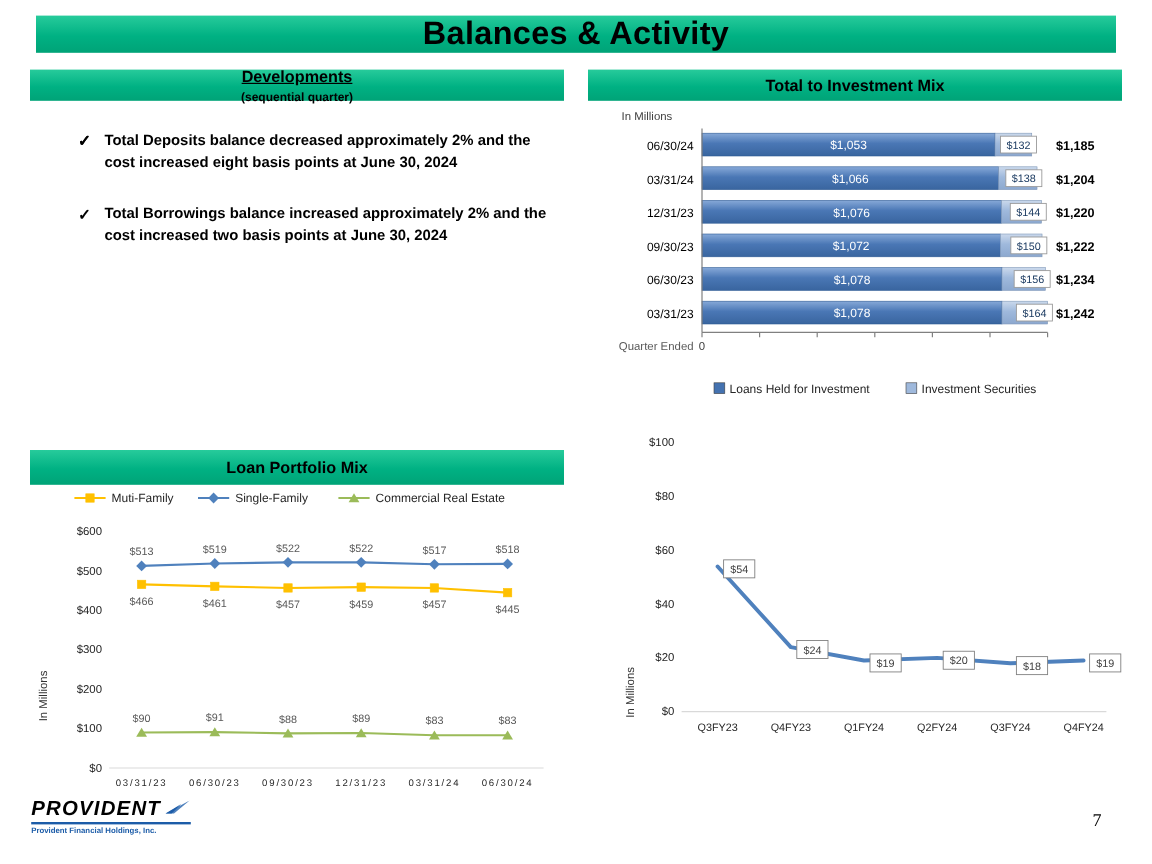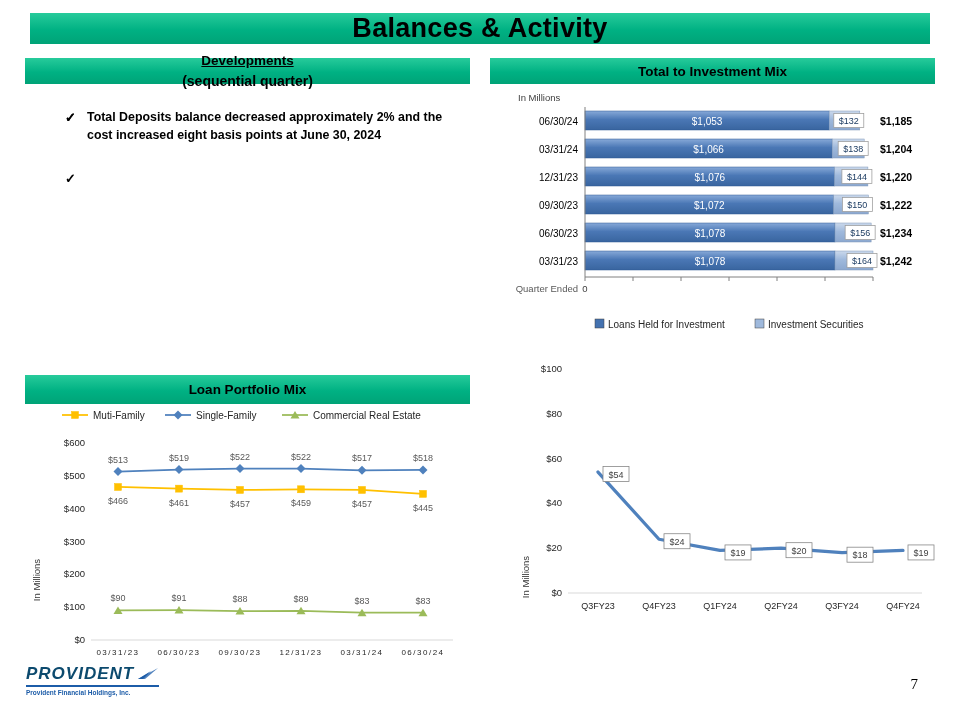--- a/index.html
+++ b/index.html
@@ -10,21 +10,21 @@
 
   .title-bar{position:absolute;left:30px;top:13px;width:900px;height:31px;
     background:linear-gradient(180deg,#27cb9b 0%,#00b183 55%,#00a377 100%);
     display:flex;align-items:center;justify-content:center;}
   .title-bar .hdr-title{font-size:27px;font-weight:bold;letter-spacing:.3px;}
 
   .panel{position:absolute;}
   .panel-header{height:26px;background:linear-gradient(180deg,#27cb9b 0%,#00b183 55%,#00a377 100%);
     display:flex;align-items:center;justify-content:center;gap:5px;flex-direction:column;}
   .panel-header .hdr-title{font-size:13.5px;font-weight:bold;}
-  .panel-header .hdr-note{font-size:14px;font-weight:bold;}
+  .panel-header .hdr-note{font-size:10px;font-weight:bold;}
   .panel-header.tall{height:29px;margin-top:18px;}
   .underlined{text-decoration:underline;}
 
   #dev-panel{left:25px;top:58px;width:445px;height:292px;}
   #mix-panel{left:490px;top:58px;width:445px;height:292px;}
   #portfolio-panel{left:25px;top:357px;width:445px;height:300px;}
   #orig-panel{left:490px;top:357px;width:445px;height:300px;}
 
   .bullets{list-style:none;margin:20px 0 0 0;padding:0 6px 0 40px;}
   .bullets li{position:relative;font-size:12.4px;font-weight:600;line-height:1.48;
@@ -33,42 +33,42 @@
 
   .units-label{margin:8px 0 2px 28px;font-size:9.5px;color:#404040;}
 
   .ylabel{position:absolute;width:120px;height:12px;text-align:center;
     transform:rotate(-90deg);font-size:9.5px;color:#333;}
   #portfolio-panel .ylabel{left:-48px;top:217px;}
   #orig-panel .ylabel{left:-24px;top:214px;}
 
   .logo{position:absolute;left:26px;top:664px;color:#1c5ca8;}
   .logo-row{display:flex;align-items:flex-end;gap:3px;border-bottom:2px solid #1c5ca8;padding-bottom:1px;}
-  .logo-text{font-size:17px;font-weight:bold;font-style:italic;letter-spacing:1px;color:#0c4a6e;}
+  .logo-text{font-size:17px;font-weight:bold;font-style:italic;letter-spacing:1px;color:#000000;}
   .logo-sub{font-size:6.5px;font-weight:bold;margin-top:2px;color:#1c5ca8;}
 
   .page-number{position:absolute;right:42px;top:676px;font-size:15px;
     font-family:"Liberation Serif",serif;color:#000;}
 </style>
 </head>
 <body>
 
 <div class="title-bar">
   <span class="hdr-title">Balances &amp; Activity</span>
 </div>
 
 <section class="panel" id="dev-panel">
   <div class="panel-header">
     <span class="hdr-title underlined">Developments</span>
     <span class="hdr-note">(sequential quarter)</span>
   </div>
   <ul class="bullets">
       <li><span class="check">✓</span></li>
       <li><span class="check">✓</span><span>Total Deposits balance decreased approximately 2% and the cost increased eight basis points at June 30, 2024</span></li>
-      <li><span class="check">✓</span></li>
+      <li><span class="check">✓</span><span>Total Borrowings balance increased approximately 2% and the cost increased two basis points at June 30, 2024</span></li>
     </ul>
 </section>
 
 <section class="panel" id="mix-panel">
   <div class="panel-header">
     <span class="hdr-title">Total to Investment Mix</span>
   </div>
   <div class="units-label">In Millions</div>
   <svg id="chart1" width="445" height="236">
       <defs>

